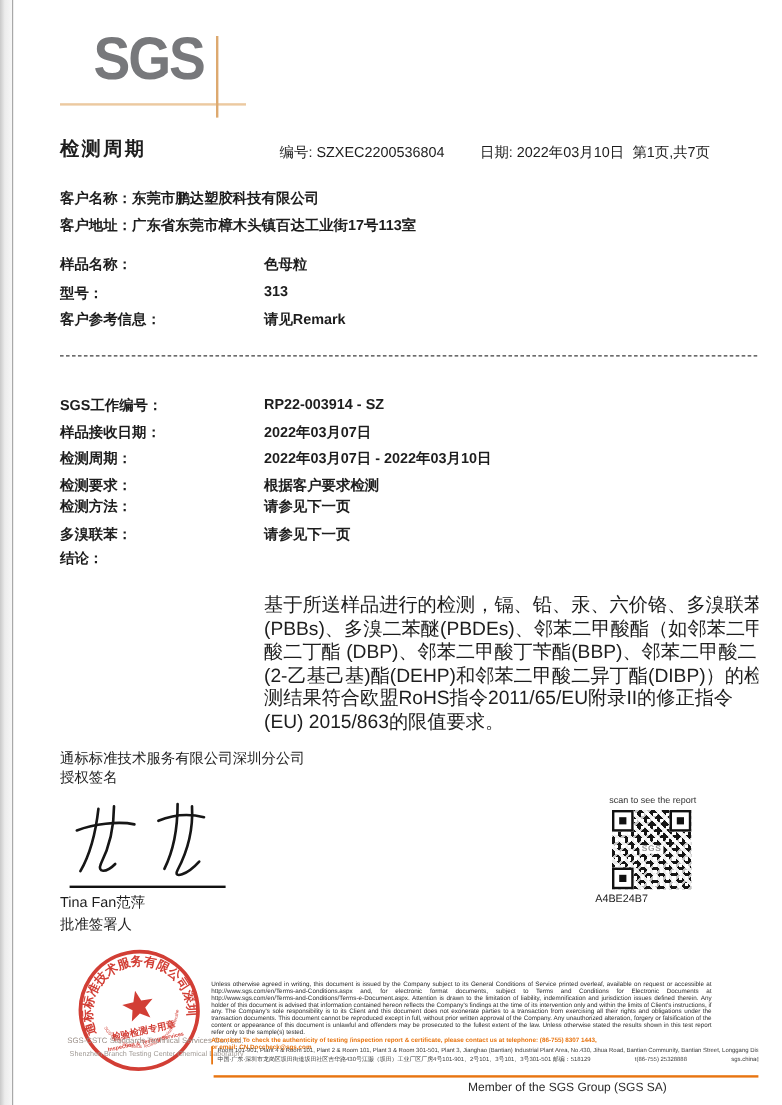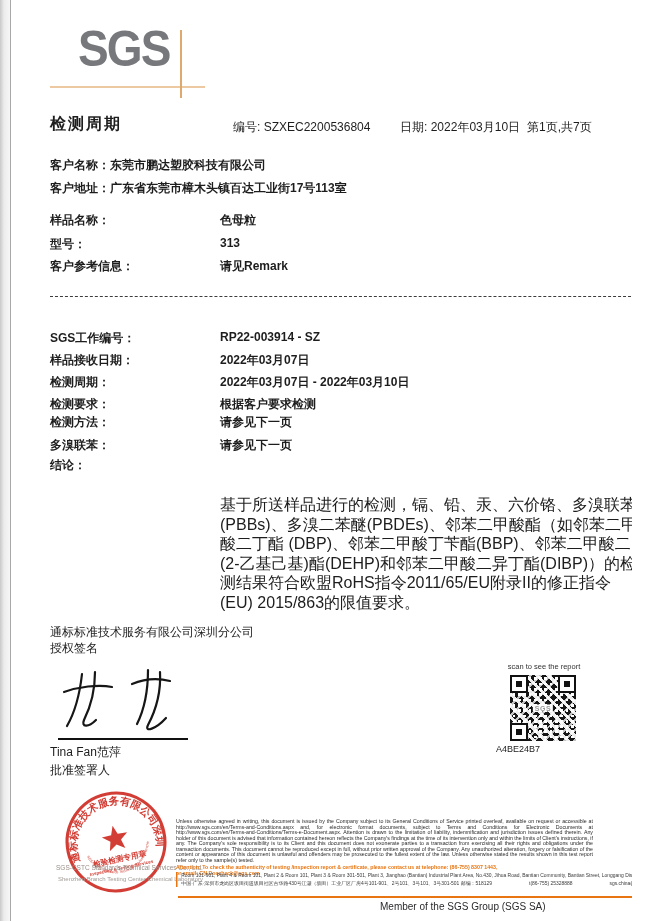--- a/index.html
+++ b/index.html
@@ -51,21 +51,21 @@
   .stamp-co2{left:58px;top:876px;font-size:6px;color:#a09a95;white-space:nowrap;}
   .fineprint{left:176px;top:818px;width:556px;font-size:7px;line-height:1.08;color:#2a2a2a;
     transform:scale(.75);transform-origin:left top;text-align:justify;}
   .attention{color:#e87511;font-weight:700;margin-top:2px;}
   .addr{left:176px;top:872px;width:630px;transform:scale(.75);transform-origin:left top;
     border-left:2.5px solid #e87511;padding-left:5px;}
   .addr-row{display:flex;justify-content:space-between;font-size:6.6px;color:#3a3a3a;
     white-space:nowrap;line-height:1.5;}
   .addr-extra{margin-left:8px;}
   .foot-orange{left:178px;top:896px;width:474px;height:2px;background:#e87511;}
-  .member{left:380px;top:901px;font-size:10px;color:#2b2b2b;}
+  .member{left:390px;top:901px;font-size:10px;color:#2b2b2b;}
 </style>
 </head>
 <body>
 
 <div class="page">
 
   <div class="abs scan-edge"></div>
 
   <div class="abs logo">SGS</div>
   <div class="abs logo-hline"></div>

